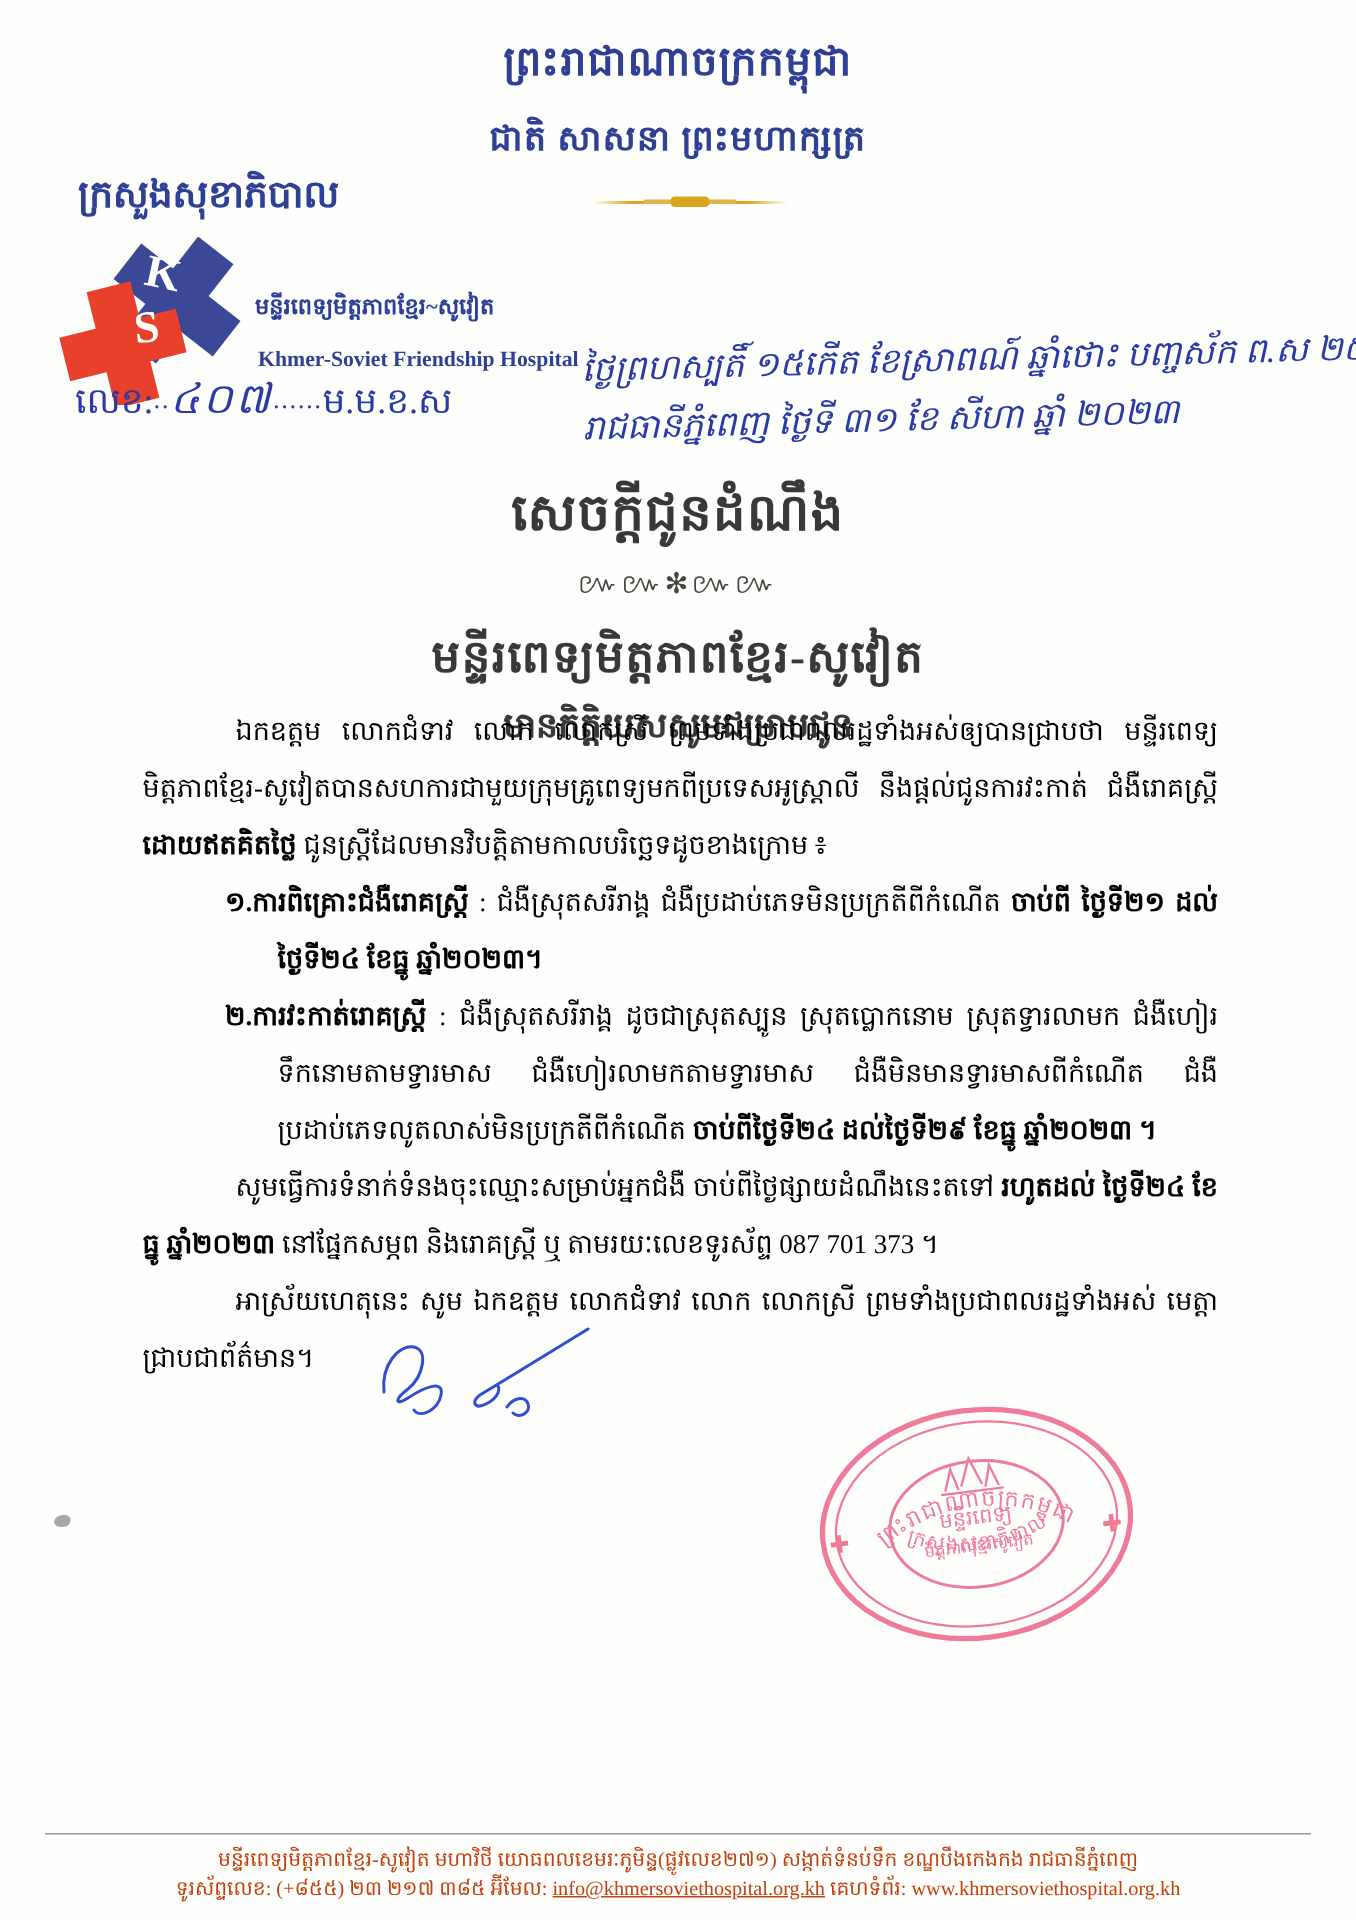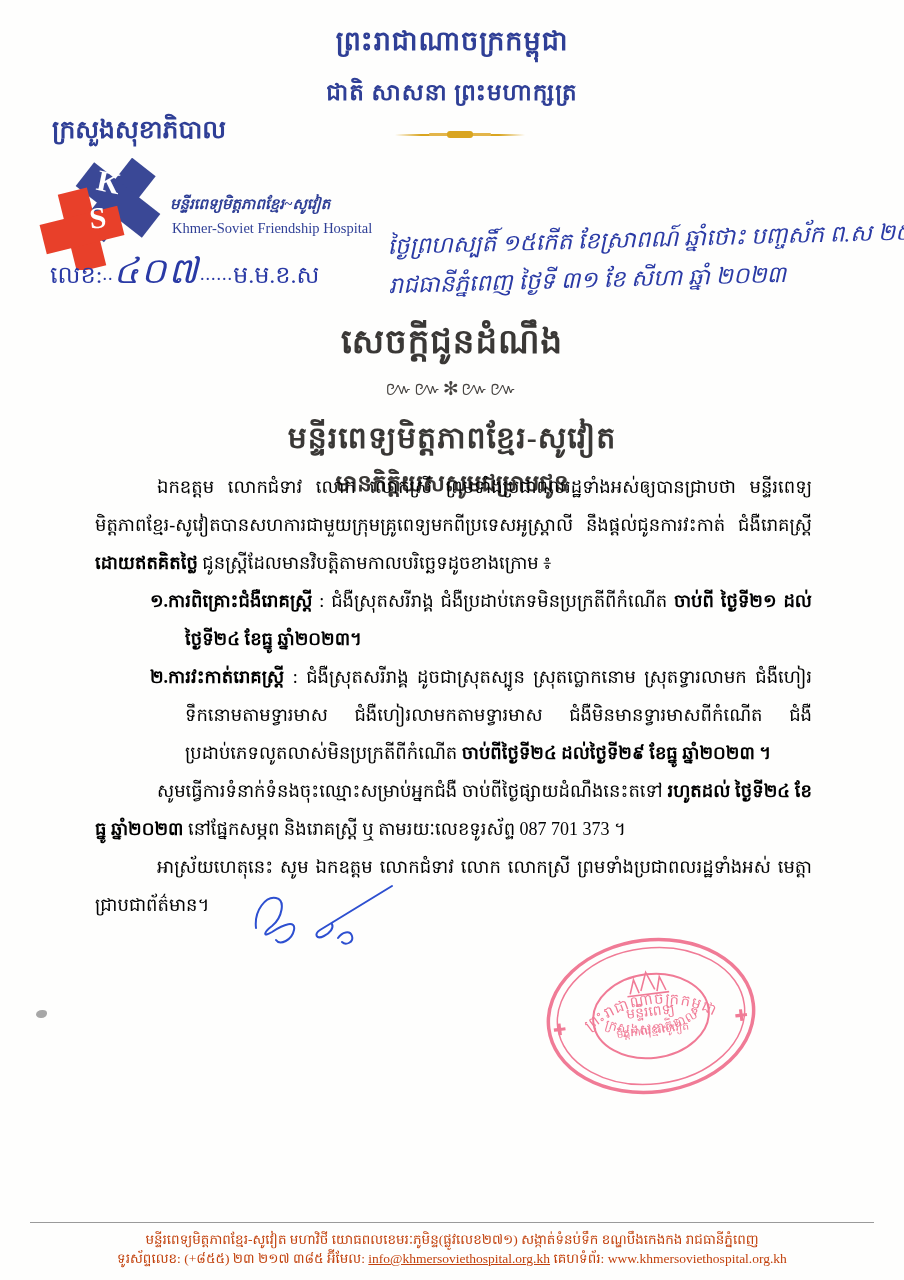--- a/index.html
+++ b/index.html
@@ -16,25 +16,25 @@
     font-size:23px;font-weight:600;color:#2f3f96;letter-spacing:1px;}
   .gold-divider{position:absolute;left:395px;top:131px;width:130px;height:7px;}
   .gold-divider .bar{position:absolute;left:0;right:0;top:3px;height:1.5px;
     background:linear-gradient(90deg,rgba(217,165,32,0) 0%,#d9a520 20%,#d9a520 80%,rgba(217,165,32,0) 100%);}
   .gold-divider .gem{position:absolute;left:50%;top:0;width:26px;height:7px;margin-left:-13px;
     background:#d9a520;border-radius:3px;box-shadow:-20px 0 0 -2px #e3b54a,20px 0 0 -2px #e3b54a;}
 
   
   .ministry{position:absolute;left:52px;top:114px;font-size:25px;font-weight:600;color:#2f3f96;}
   .logo{position:absolute;left:36px;top:158px;width:130px;height:112px;}
-  .hosp-kh{position:absolute;left:170px;top:194px;font-size:15px;font-weight:bold;color:#2f3f96;font-style:italic;}
-  .hosp-en{position:absolute;left:172px;top:220px;font-size:14.5px;color:#2f3f96;
-    font-family:"Liberation Serif",serif;}
+  .hosp-kh{position:absolute;left:170px;top:194px;font-size:15px;font-weight:bold;color:#2f3f96;}
+  .hosp-en{position:absolute;left:172px;top:232px;font-size:14.5px;color:#2f3f96;
+    font-family:"Liberation Serif",serif;font-weight:bold;}
   .doc-number{position:absolute;left:50px;top:248px;font-size:24px;color:#2a3aa5;white-space:nowrap;}
-  .doc-number .val{font-size:36px;font-style:italic;letter-spacing:2px;}
+  .doc-number .val{font-size:28px;font-style:italic;letter-spacing:2px;}
   .doc-number .dots{letter-spacing:1px;font-size:18px;vertical-align:3px;}
 
   
   .date-block{position:absolute;left:388px;top:220px;width:512px;color:#2a3aa5;
     font-style:italic;font-size:23px;line-height:39px;transform:rotate(-1.6deg);white-space:nowrap;}
 
   
   .title-block{position:absolute;left:0;right:0;top:320px;text-align:center;color:#3a3836;}
   .title-h1{font-size:34px;font-weight:bold;letter-spacing:1px;}
   .title-orn{font-size:19px;margin-top:6px;color:#474441;letter-spacing:2px;}

